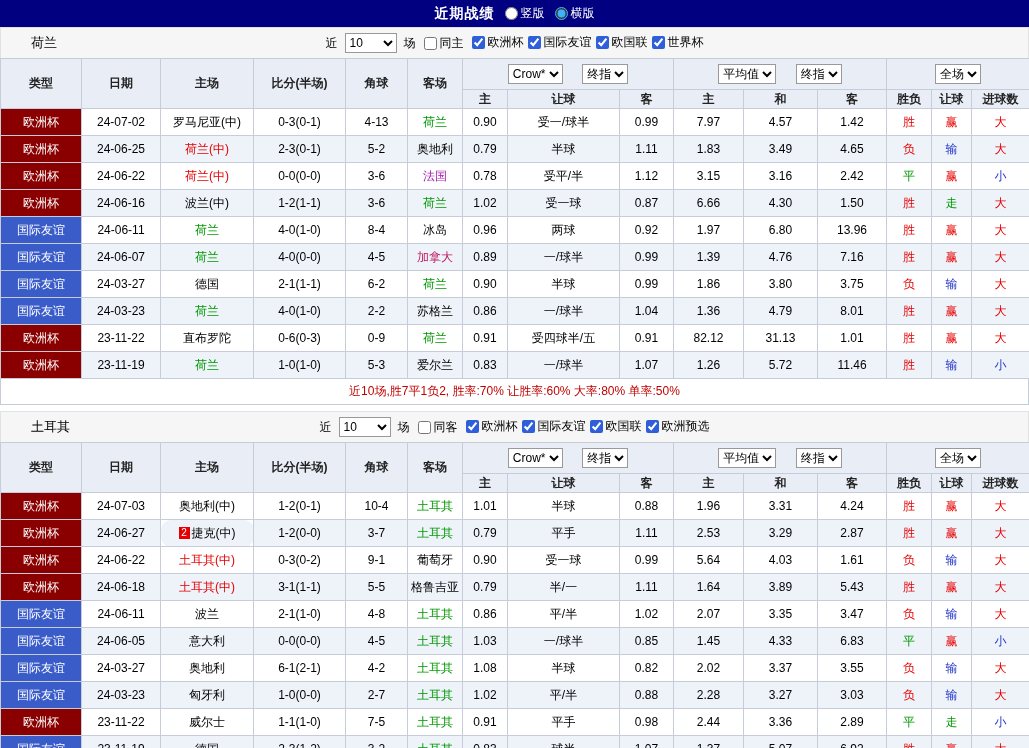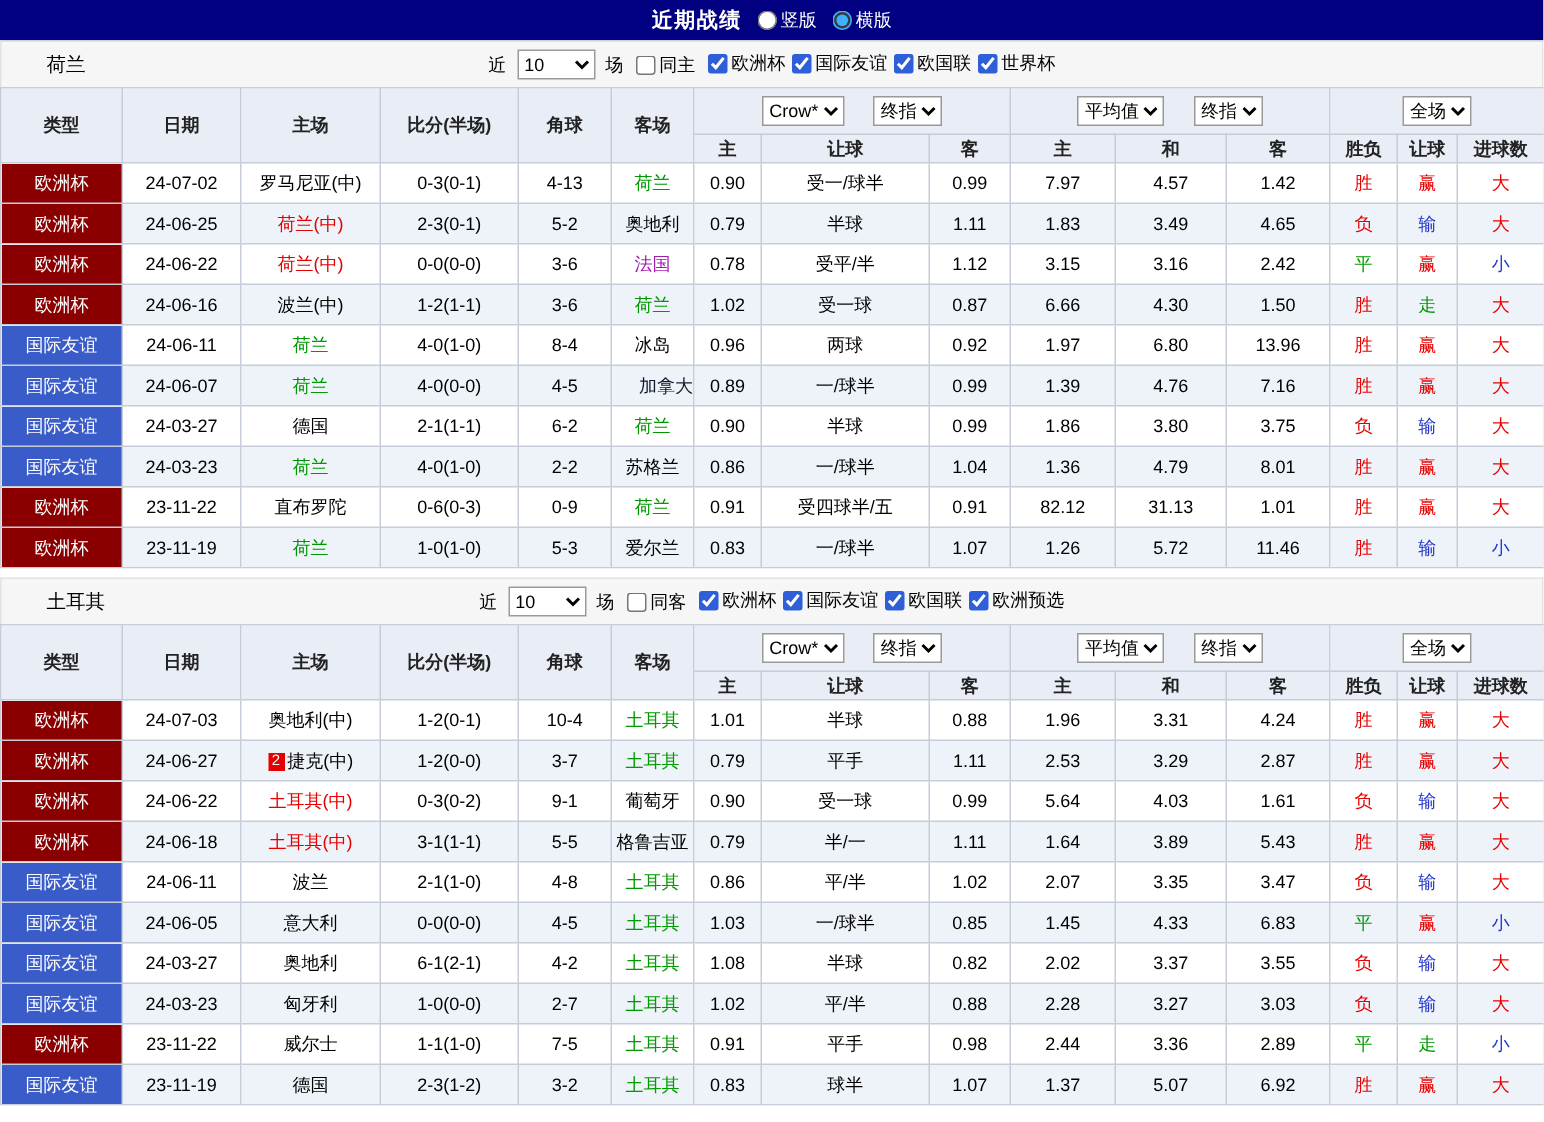--- a/index.html
+++ b/index.html
@@ -232,21 +232,21 @@
     <td style="color: rgb(230, 0, 0);">胜</td>
     <td style="color: rgb(230, 0, 0);">赢</td>
     <td style="color: rgb(230, 0, 0);">大</td>
   </tr>
         <tr class="alt">
     <td class="badge-friendly">国际友谊</td>
     <td>24-06-07</td>
     <td style="color: rgb(0, 153, 0);">荷兰</td>
     <td class="c-score">4-0(0-0)</td>
     <td>4-5</td>
-    <td style="color: #0f172a; text-align: right;">加拿大</td>
+    <td style="color: #be185d;">加拿大</td>
     <td>0.89</td>
     <td>一/球半</td>
     <td>0.99</td>
     <td>1.39</td>
     <td>4.76</td>
     <td>7.16</td>
     <td style="color: rgb(230, 0, 0);">胜</td>
     <td style="color: rgb(230, 0, 0);">赢</td>
     <td style="color: rgb(230, 0, 0);">大</td>
   </tr>
@@ -313,20 +313,21 @@
     <td>1.07</td>
     <td>1.26</td>
     <td>5.72</td>
     <td>11.46</td>
     <td style="color: rgb(230, 0, 0);">胜</td>
     <td style="color: rgb(34, 51, 204);">输</td>
     <td style="color: rgb(34, 51, 204);">小</td>
   </tr>
       </tbody>
   </table>
+  <div class="summary">近10场,胜7平1负2, 胜率:70%  让胜率:60%  大率:80%  单率:50%</div>
 </section>
 
 <div class="gap"></div>
 
 <section>
   <div class="filterbar">
     <span class="team-name">土耳其</span>
     <div class="filters">
       <span>近</span>
       <select class="count-select">
@@ -416,21 +417,21 @@
     <td>1.96</td>
     <td>3.31</td>
     <td>4.24</td>
     <td style="color: rgb(230, 0, 0);">胜</td>
     <td style="color: rgb(230, 0, 0);">赢</td>
     <td style="color: rgb(230, 0, 0);">大</td>
   </tr>
         <tr class="alt">
     <td class="badge-cup">欧洲杯</td>
     <td>24-06-27</td>
-    <td style="color: rgb(0, 0, 0);"><span class="red-card">2</span>捷克(中)</td>
+    <td style="color: rgb(0, 0, 0); border-radius: 10px;"><span class="red-card">2</span>捷克(中)</td>
     <td class="c-score">1-2(0-0)</td>
     <td>3-7</td>
     <td style="color: rgb(0, 153, 0);">土耳其</td>
     <td>0.79</td>
     <td>平手</td>
     <td>1.11</td>
     <td>2.53</td>
     <td>3.29</td>
     <td>2.87</td>
     <td style="color: rgb(230, 0, 0);">胜</td>

